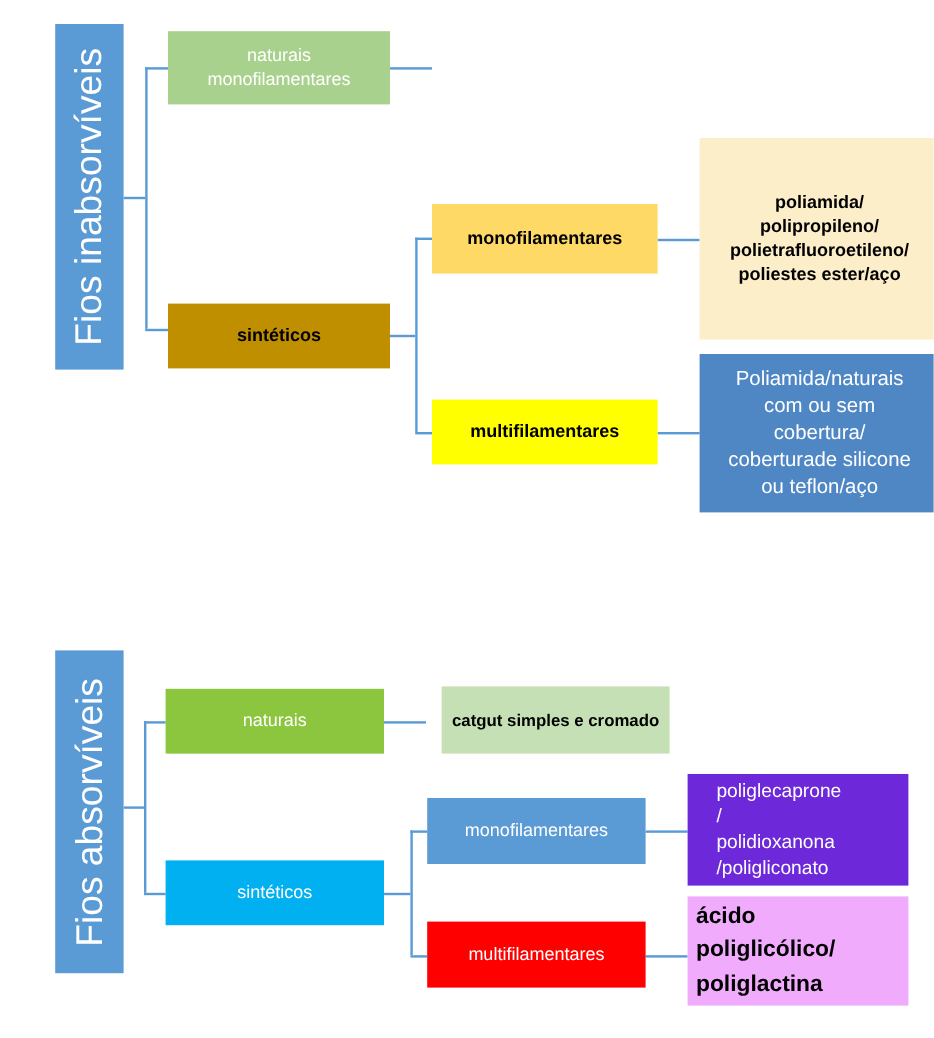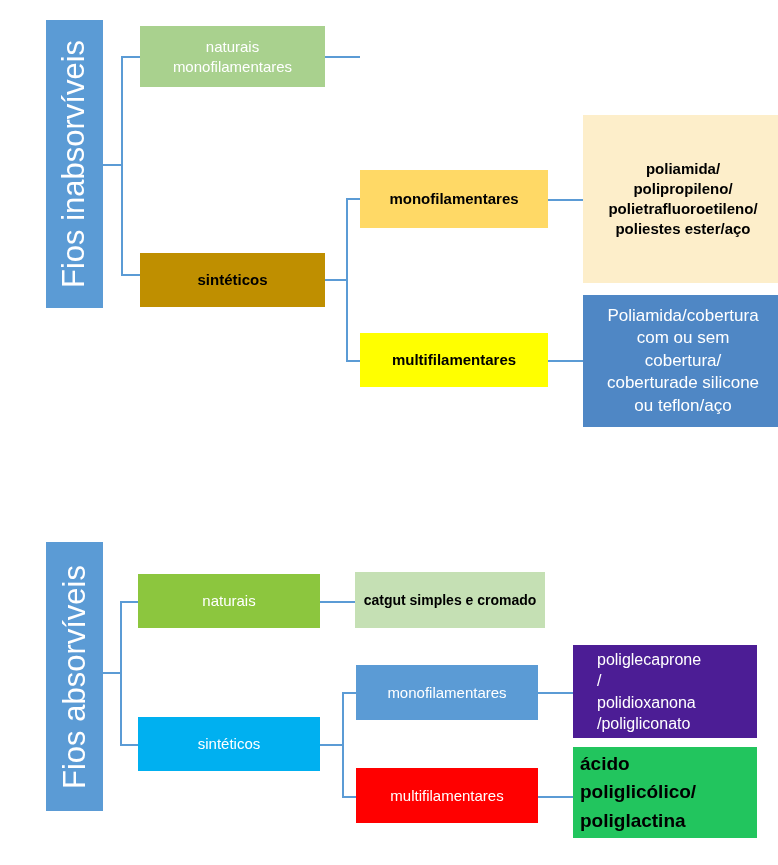--- a/index.html
+++ b/index.html
@@ -104,21 +104,21 @@
 poliestes ester/aço</span>
   </div>
 
   <div class="node fs15 b t-black" style="left:360px;top:333px;width:188px;height:54px;background:#ffff00;">
     <span>multifilamentares</span>
   </div>
 
   <div class="hline" style="left:548px;top:360px;width:35px;"></div>
 
   <div class="node fs17 t-white" style="left:583px;top:295px;width:200px;height:132px;background:#4f87c5;">
-    <span>Poliamida/cobertura
+    <span>Poliamida/naturais
 com ou sem
 cobertura/
 coberturade silicone
 ou teflon/aço</span>
   </div>
 
   <div class="rootbar" style="left:46px;top:542px;width:57px;height:269px;">
     <span>Fios absorvíveis</span>
   </div>
 
@@ -126,51 +126,51 @@
   <div class="vline" style="left:120px;top:601px;height:143px;"></div>
   <div class="hline" style="left:120px;top:601px;width:18px;"></div>
   <div class="hline" style="left:120px;top:744px;width:18px;"></div>
 
   <div class="node fs15 t-white" style="left:138px;top:574px;width:182px;height:54px;background:#8cc63e;">
     <span>naturais</span>
   </div>
 
   <div class="hline" style="left:320px;top:601px;width:35px;"></div>
 
-  <div class="node fs14 b t-black" style="left:355px;top:572px;width:190px;height:56px;background:#c5e0b4;">
+  <div class="node fs14 b t-black" style="left:368px;top:572px;width:190px;height:56px;background:#c5e0b4;">
     <span>catgut simples e cromado</span>
   </div>
 
   <div class="node fs15 t-white" style="left:138px;top:717px;width:182px;height:54px;background:#00b0f0;">
     <span>sintéticos</span>
   </div>
 
   <div class="hline" style="left:320px;top:744px;width:22px;"></div>
   <div class="vline" style="left:342px;top:692px;height:104px;"></div>
   <div class="hline" style="left:342px;top:692px;width:14px;"></div>
   <div class="hline" style="left:342px;top:796px;width:14px;"></div>
 
   <div class="node fs15 t-white" style="left:356px;top:665px;width:182px;height:55px;background:#5b9bd5;">
     <span>monofilamentares</span>
   </div>
 
   <div class="hline" style="left:538px;top:692px;width:35px;"></div>
 
-  <div class="node fs16 t-white left" style="left:573px;top:645px;width:184px;height:93px;background:#4c1d95;padding-left:24px;">
+  <div class="node fs16 t-white left" style="left:573px;top:645px;width:184px;height:93px;background:#6d28d9;padding-left:24px;">
     <span>poliglecaprone
 /
 polidioxanona
 /poligliconato</span>
   </div>
 
   <div class="node fs15 t-white" style="left:356px;top:768px;width:182px;height:55px;background:#ff0000;">
     <span>multifilamentares</span>
   </div>
 
   <div class="hline" style="left:538px;top:796px;width:35px;"></div>
 
-  <div class="node fs19 b t-black left" style="left:573px;top:747px;width:184px;height:91px;background:#22c55e;padding-left:7px;line-height:1.5;">
+  <div class="node fs19 b t-black left" style="left:573px;top:747px;width:184px;height:91px;background:#f0abfc;padding-left:7px;line-height:1.5;">
     <span>ácido
     poliglicólico/
     poliglactina</span>
   </div>
 
 </div>
 
 </body></html>

